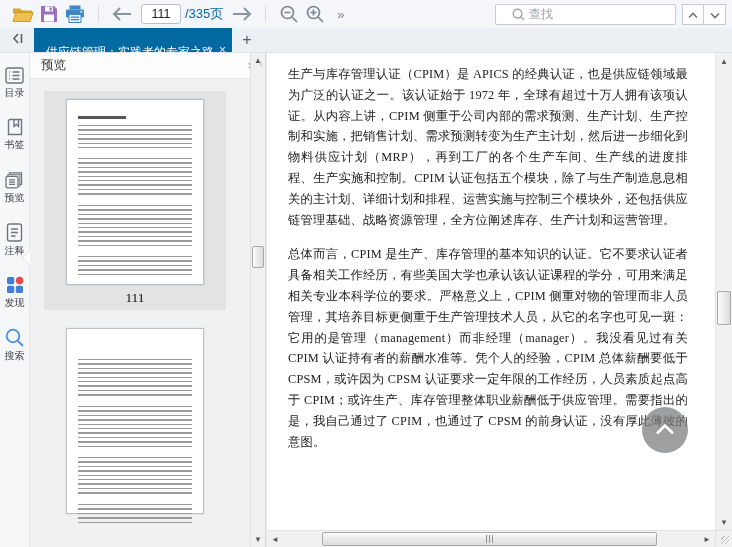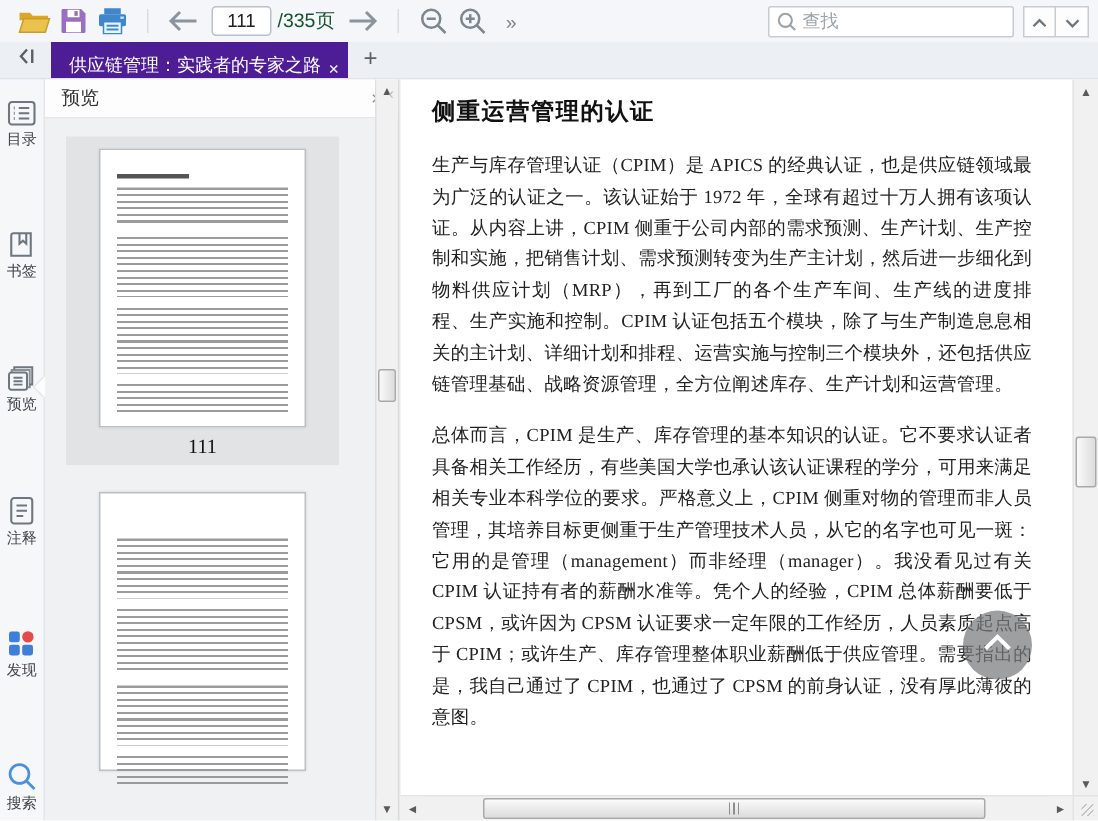--- a/index.html
+++ b/index.html
@@ -8,46 +8,46 @@
   .app { width:732px; height:547px; display:flex; flex-direction:column; background:#f4f6f9; }
 
   
   .toolbar { height:28px; flex:0 0 28px; display:flex; align-items:center; background:#f4f6f9; padding:0 6px 0 10px; }
   .tb-btn { border:none; background:transparent; display:flex; align-items:center; justify-content:center;
             height:24px; min-width:26px; cursor:pointer; color:#8b949e; }
   .tb-btn svg { display:block; }
   .tb-sep { width:1px; height:16px; background:#d7dce2; margin:0 10px; }
   .page-input { width:40px; height:20px; border:1px solid #b9c0c9; border-radius:3px; background:#fff;
                 text-align:center; font-size:12.5px; color:#222; outline:none; margin:0 4px 0 6px; }
-  .page-total { font-size:13px; color:#14532d; margin-right:6px; white-space:nowrap; }
+  .page-total { font-size:13px; color:#0369a1; margin-right:6px; white-space:nowrap; }
   .more-btn { font-size:13px; color:#7d868f; letter-spacing:1px; }
   .spacer { flex:1; }
-  .searchbox { width:164px; height:21px; background:#fff; border:1px solid #c6ccd4; border-radius:2px;
-               display:flex; align-items:center; padding:0 5px; margin-right:6px; }
+  .searchbox { width:181px; height:21px; background:#fff; border:1px solid #c6ccd4; border-radius:2px;
+               display:flex; align-items:center; padding:0 16px; margin-right:6px; }
   .searchbox input { border:none; outline:none; flex:1; font-size:12px; color:#333; background:transparent; width:100%; }
   .searchbox input::placeholder { color:#9aa2ab; }
   .find-btn { width:22px; height:21px; background:#fdfdfd; border:1px solid #c6ccd4; display:flex;
               align-items:center; justify-content:center; cursor:pointer; }
   .find-btn + .find-btn { border-left:none; }
 
   
   .tabbar { height:25px; flex:0 0 25px; display:flex; align-items:stretch; background:#eceff3; border-bottom:1px solid #dfe3e8; }
   .tab-collapse { width:34px; display:flex; align-items:center; justify-content:center; color:#596066; cursor:pointer; }
-  .tab { max-width:200px; background:#4c1d95; color:#fff; display:flex; align-items:flex-end;
+  .tab { max-width:200px; background:#0369a1; color:#fff; display:flex; align-items:flex-start;
          padding:16px 6px 0 12px; font-size:12px; cursor:pointer; }
   .tab-title { max-width:170px; overflow:hidden; white-space:nowrap; }
   .tab-close { margin-left:5px; font-size:12px; color:#eaf1fb; cursor:pointer; line-height:1; }
   .tab-add { width:30px; border:none; background:transparent; font-size:16px; color:#596066; cursor:pointer; }
 
   
   .main { flex:1; display:flex; min-height:0; position:relative; }
 
   
   .sidebar { width:30px; flex:0 0 30px; background:#f6f7f9; border-right:1px solid #e3e6ea; padding-top:14px;
-             display:flex; flex-direction:column; align-items:flex-end; position:relative;gap:36px; }
+             display:flex; flex-direction:column; align-items:center; position:relative; }
   .side-item { display:flex; flex-direction:column; align-items:center; margin-bottom:18px; cursor:pointer; width:30px; }
   .side-item svg { display:block; margin-bottom:2px; }
   .side-label { font-size:10.5px; color:#3f454c; letter-spacing:0; transform:scale(.95); white-space:nowrap; }
   .active-notch { position:absolute; right:-1px; top:198px; width:0; height:0;
                   border-top:7px solid transparent; border-bottom:7px solid transparent; border-right:7px solid #fdfdfd;
                   filter:drop-shadow(-1px 0 0 #dcdfe3); }
 
   
   .preview { width:236px; flex:0 0 236px; background:#f0f1f2; border-right:1px solid #d8dbdf; display:flex; flex-direction:column; position:relative; }
   .pv-header { height:26px; flex:0 0 26px; background:#fdfdfd; border-bottom:1px solid #e4e6e9;
@@ -318,21 +318,20 @@
         <span class="sb-arrow up">▲</span>
         <span class="sb-thumb"></span>
         <span class="sb-arrow down">▼</span>
       </div>
     </div>
 
     <div class="content">
       <span class="divider-collapse">‹</span>
 
       <div class="doc">
-        <h1>侧重运营管理的认证</h1>
         <p>生产与库存管理认证（CPIM）是 APICS 的经典认证，也是供应链领域最为广泛的认证之一。该认证始于 1972 年，全球有超过十万人拥有该项认证。从内容上讲，CPIM 侧重于公司内部的需求预测、生产计划、生产控制和实施，把销售计划、需求预测转变为生产主计划，然后进一步细化到物料供应计划（MRP），再到工厂的各个生产车间、生产线的进度排程、生产实施和控制。CPIM 认证包括五个模块，除了与生产制造息息相关的主计划、详细计划和排程、运营实施与控制三个模块外，还包括供应链管理基础、战略资源管理，全方位阐述库存、生产计划和运营管理。</p>
         <p>总体而言，CPIM 是生产、库存管理的基本知识的认证。它不要求认证者具备相关工作经历，有些美国大学也承认该认证课程的学分，可用来满足相关专业本科学位的要求。严格意义上，CPIM 侧重对物的管理而非人员管理，其培养目标更侧重于生产管理技术人员，从它的名字也可见一斑：它用的是管理（management）而非经理（manager）。我没看见过有关 CPIM 认证持有者的薪酬水准等。凭个人的经验，CPIM 总体薪酬要低于 CPSM，或许因为 CPSM 认证要求一定年限的工作经历，人员素质起点高于 CPIM；或许生产、库存管理整体职业薪酬低于供应管理。需要指出的是，我自己通过了 CPIM，也通过了 CPSM 的前身认证，没有厚此薄彼的意图。</p>
       </div>
 
       <div class="backtop">
         <span>
           <svg width="20" height="12" viewBox="0 0 20 12" fill="none" stroke="#ffffff" stroke-width="2.6">
               <path d="M2 10.5 10 2.5l8 8"></path>
             </svg>
         </span>

